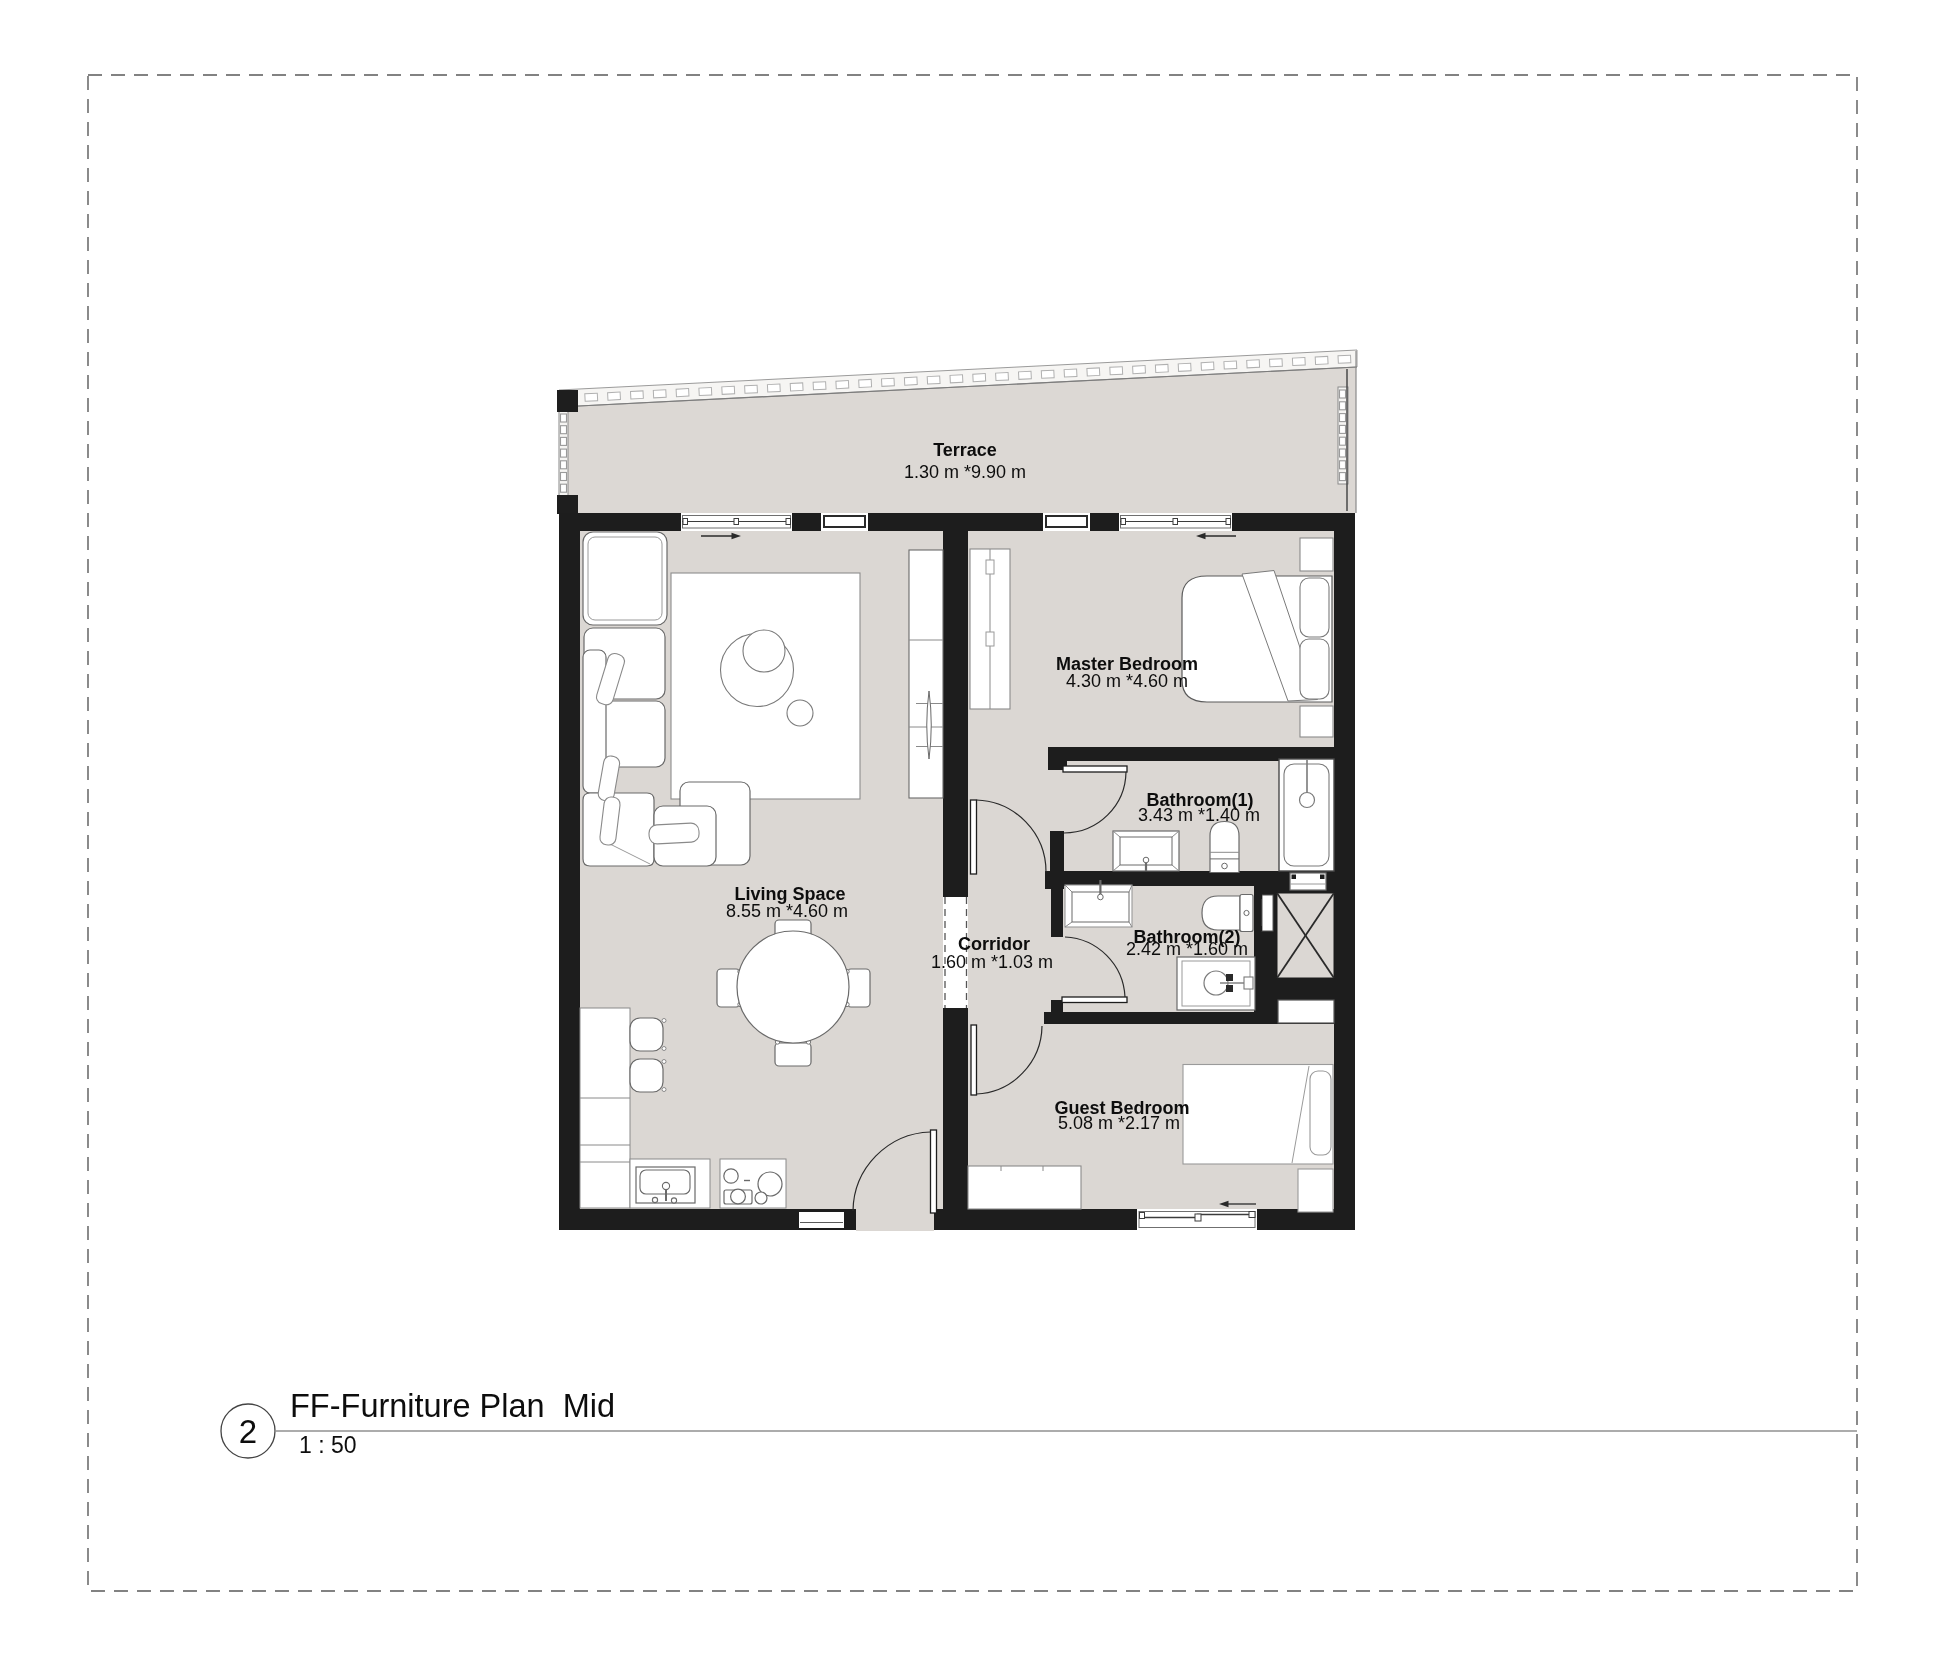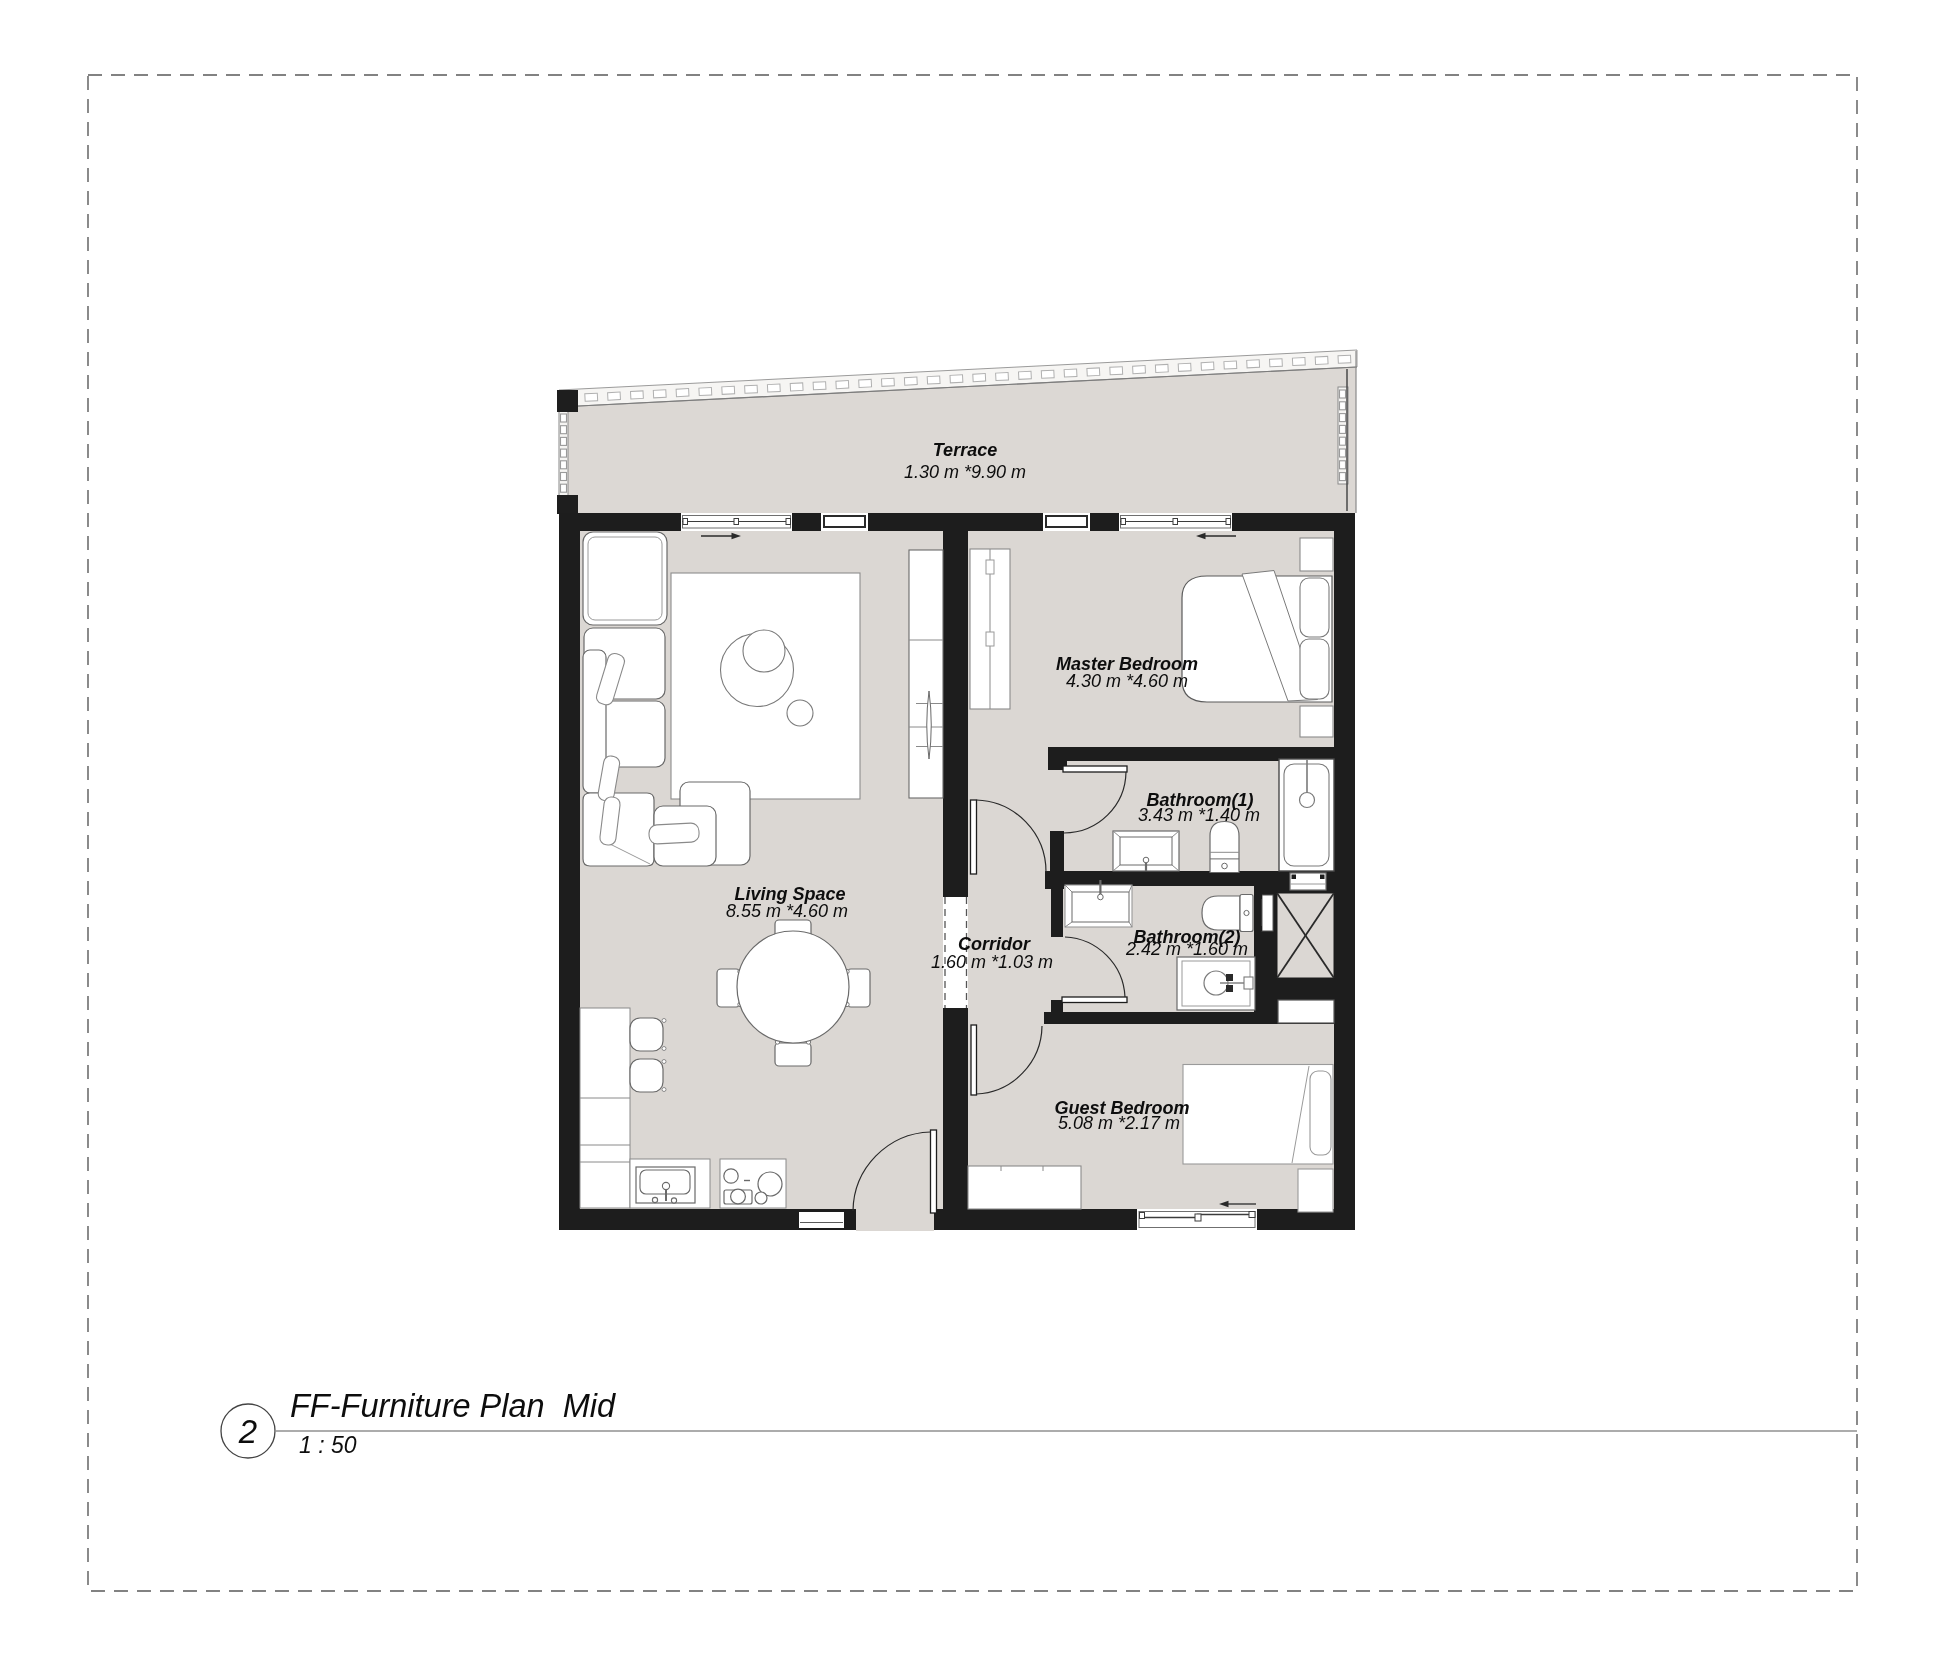--- a/index.html
+++ b/index.html
@@ -1,16 +1,16 @@
 <!DOCTYPE html>
 <html><head>
 <meta charset="utf-8">
 <style>
   html,body{margin:0;padding:0;background:#ffffff;}
-  .page{width:1946px;height:1666px;position:relative;font-family:"Liberation Sans",sans-serif;font-style:italic;}
+  .page{width:1946px;height:1666px;position:relative;font-family:"Liberation Sans",sans-serif;}
   svg{position:absolute;top:0;left:0;}
   text{font-family:"Liberation Sans",sans-serif;fill:#0d0d0d;}
   .rm{font-weight:bold;font-size:18px;text-anchor:middle;}
   .dim{font-size:18px;text-anchor:middle;}
 </style>
 </head>
 <body>
 <div class="page">
 <svg width="1946" height="1666" viewBox="0 0 1946 1666">
 

